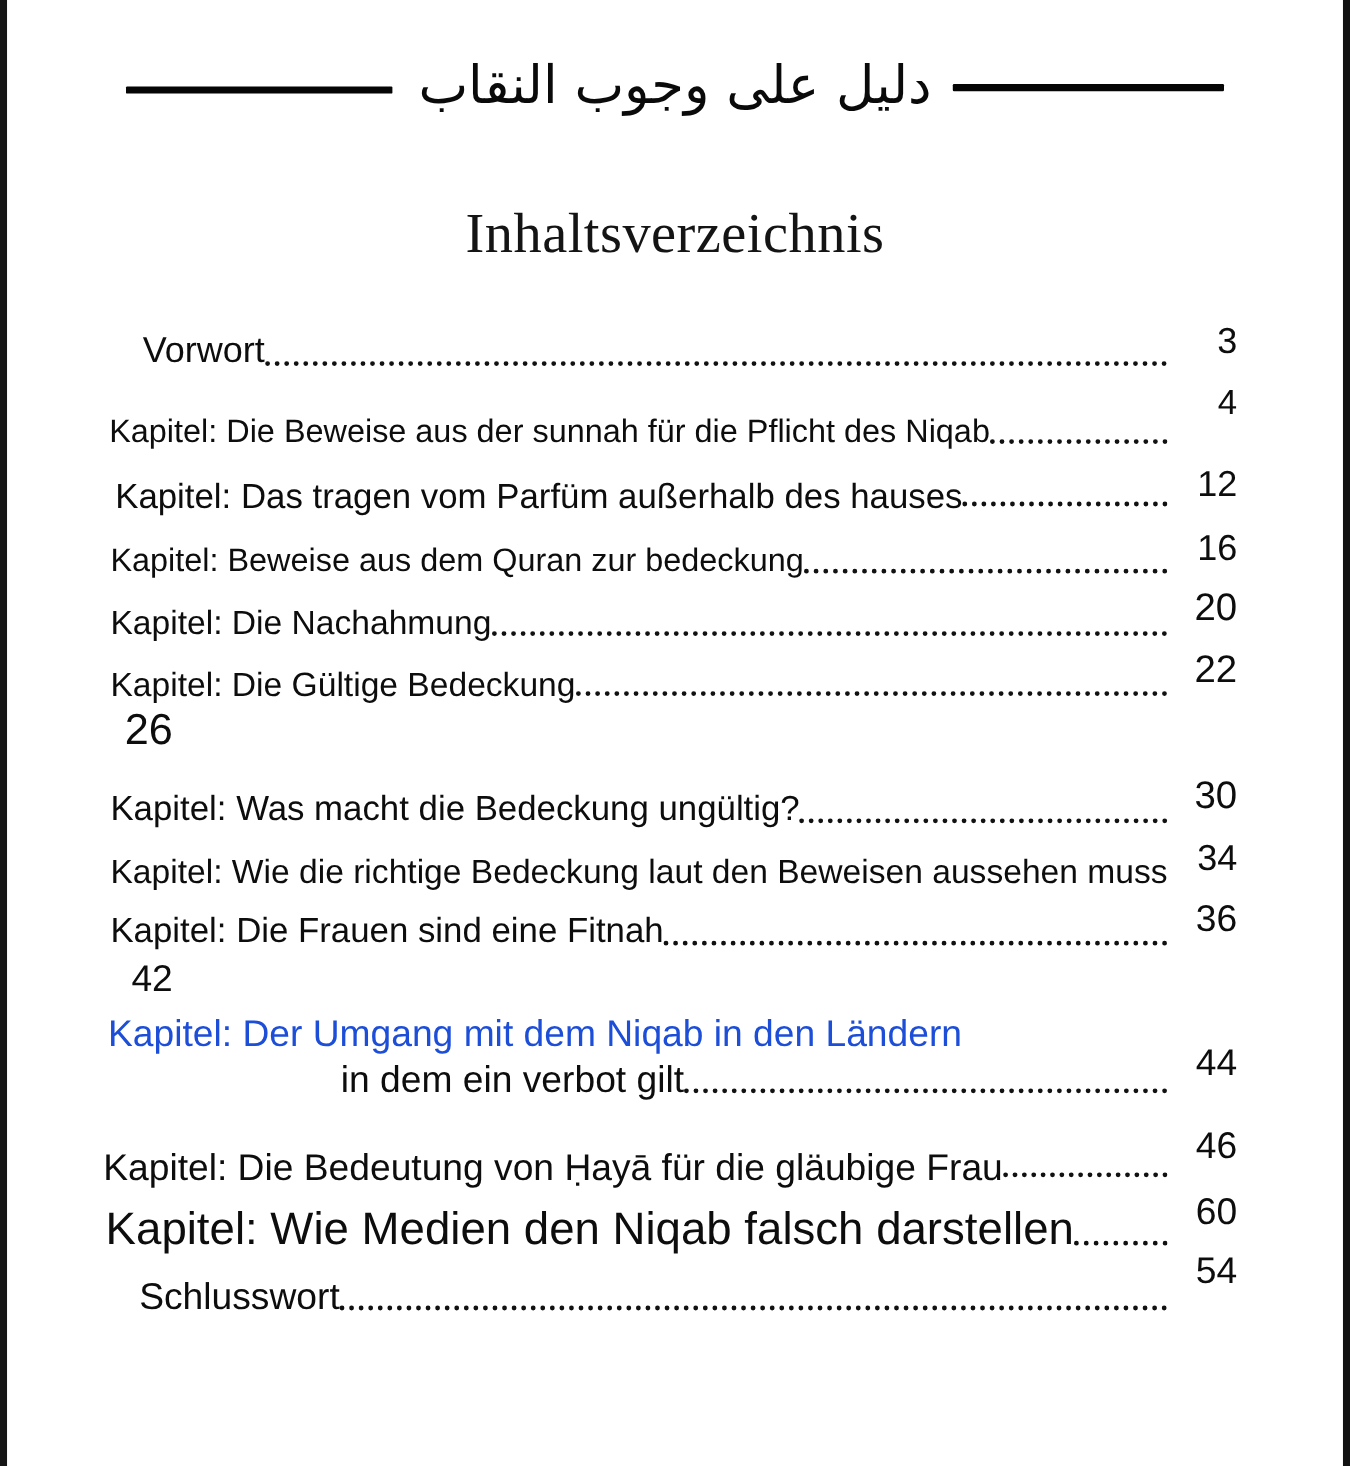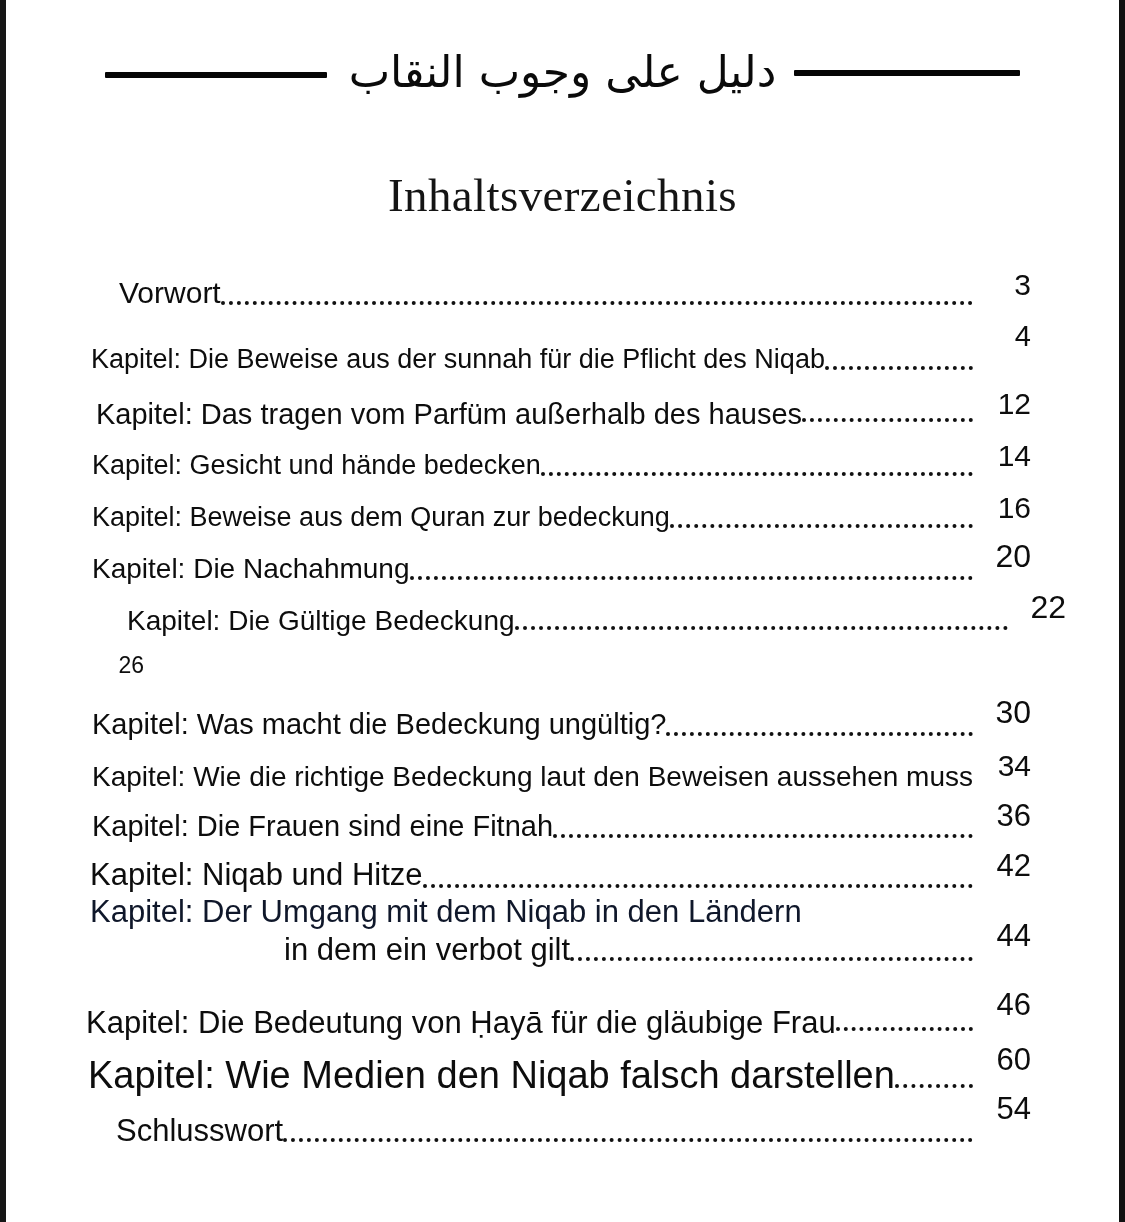--- a/index.html
+++ b/index.html
@@ -140,28 +140,28 @@
   .e3 .page-num { font-size: 30px; top: -8px; }
 
   .e4  { height: 52px; }
   .e4 .entry-label { font-size: 27px; padding-left: 6px; }
   .e4 .page-num { font-size: 30px; top: -8px; }
 
   .e5  { height: 52px; }
   .e5 .entry-label { font-size: 28px; padding-left: 6px; }
   .e5 .page-num { font-size: 32px; top: -10px; }
 
-  .e6  { height: 52px; margin-left: 35px; }
+  .e6  { height: 52px; }
   .e6 .entry-label { font-size: 28px; padding-left: 6px; }
   .e6 .page-num { font-size: 32px; top: -11px; }
   .e6 .leader { margin-bottom: 7px; }
 
   .e7  { height: 52px; }
   .e7 .entry-label { font-size: 28px; padding-left: 6px; }
-  .e7 .page-num { font-size: 23px; top: -10px; }
+  .e7 .page-num { font-size: 36px; top: -10px; }
 
   .e8  { height: 52px; }
   .e8 .entry-label { font-size: 29px; padding-left: 6px; }
   .e8 .page-num { font-size: 32px; top: -10px; }
 
   .e9  { height: 52px; }
   .e9 .entry-label { font-size: 28px; padding-left: 6px; }
   .e9 .page-num { font-size: 30px; top: -10px; }
 
   .e10 { height: 50px; }
@@ -169,21 +169,21 @@
   .e10 .page-num { font-size: 31px; top: -9px; }
 
   .e11 { height: 50px; }
   .e11 .entry-label { font-size: 31px; padding-left: 4px; }
   .e11 .page-num { font-size: 31px; top: -9px; }
 
   
   .e12 { height: 92px; display: block; }
   .e12 .line-one {
     font-size: 31px;
-    color: #0f172a;
+    color: #1d4ed8;
     padding-left: 4px;
     white-space: pre;
     line-height: 1.25;
   }
   .e12 .line-two-row {
     display: flex;
     align-items: flex-end;
     width: 100%;
   }
   .e12 .entry-label { font-size: 31px; padding-left: 198px; }
@@ -240,27 +240,20 @@
     </div>
 
     <div class="toc-entry e2">
       <div class="entry-body">
         <span class="entry-label">Kapitel: Das tragen vom Parfüm außerhalb des hauses</span>
         <span class="leader"></span>
       </div>
       <span class="page-num">12</span>
     </div>
 
-    <div class="toc-entry e3">
-      <div class="entry-body">
-        <span class="entry-label">Kapitel: Gesicht und hände bedecken</span>
-        <span class="leader"></span>
-      </div>
-      <span class="page-num">14</span>
-    </div>
 
     <div class="toc-entry e4">
       <div class="entry-body">
         <span class="entry-label">Kapitel: Beweise aus dem Quran zur bedeckung</span>
         <span class="leader"></span>
       </div>
       <span class="page-num">16</span>
     </div>
 
     <div class="toc-entry e5">
@@ -301,24 +294,20 @@
 
     <div class="toc-entry e10">
       <div class="entry-body">
         <span class="entry-label">Kapitel: Die Frauen sind eine Fitnah</span>
         <span class="leader"></span>
       </div>
       <span class="page-num">36</span>
     </div>
 
     <div class="toc-entry e11">
-      <div class="entry-body">
-        <span class="entry-label">Kapitel: Niqab und Hitze</span>
-        <span class="leader"></span>
-      </div>
       <span class="page-num">42</span>
     </div>
 
     <div class="toc-entry e12">
       <div class="line-one">Kapitel: Der Umgang mit dem Niqab in den Ländern</div>
       <div class="line-two-row">
         <div class="entry-body">
           <span class="entry-label">in dem ein verbot gilt</span>
           <span class="leader"></span>
         </div>

